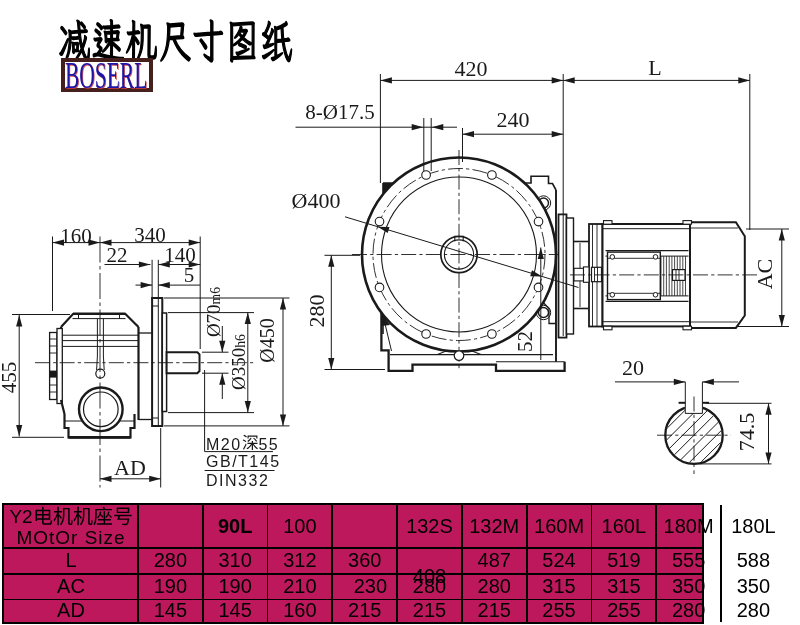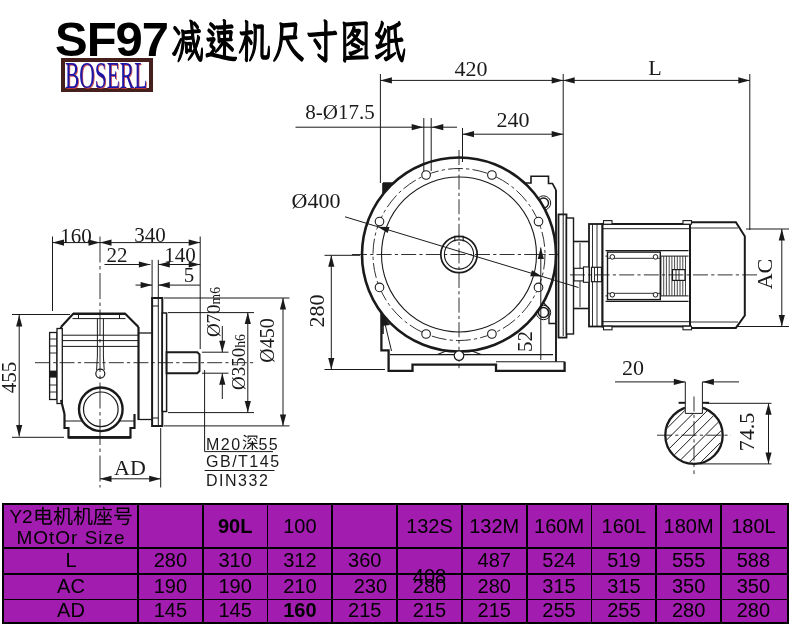--- a/index.html
+++ b/index.html
@@ -17,39 +17,38 @@
                color:#1c16a8; transform:scaleX(0.58); transform-origin:0 60%;
                text-shadow: 1.3px 0.5px 0 rgba(205,60,60,0.85); white-space:nowrap; }
   .drawing { position:absolute; left:0; top:0; width:800px; height:505px; }
   .drawing svg.geom { position:absolute; left:0; top:0; }
   .dlabel { position:absolute; color:#1a1a1a; white-space:nowrap; display:flex;
             align-items:baseline; justify-content:center; }
   .dlabel.serif { font-family:"Liberation Serif", serif; }
   .dlabel.mono { font-family:"Liberation Sans", sans-serif; letter-spacing:1.5px; }
   .dlabel .small { font-size:72%; }
   
-  .dimtable { position:absolute; left:2px; top:503px; width:787px; height:121px;
-              border:2.6px solid #000; box-sizing:border-box; background:#a21caf; }
+  .dimtable { position:absolute; left:2px; top:503px; width:702px; height:121px;
+              border:2.6px solid #000; box-sizing:border-box; background:#be185d; }
   .dimtable .cell { position:absolute; box-sizing:border-box; display:flex;
                     align-items:center; justify-content:center;
                     font-family:"Liberation Sans", sans-serif; font-size:20px; color:#000; }
   .dimtable .vline { position:absolute; top:0; bottom:0; width:1.7px; background:#000; }
   .dimtable .hline { position:absolute; left:0; right:0; height:1.7px; background:#000; }
   .hdrcell { flex-direction:column; justify-content:center; line-height:21px; }
   .hdrcell .l1 { display:inline-flex; align-items:center; font-size:19px; }
   .hdrcell .l2 { font-size:19px; letter-spacing:1px; }
   svg.cjk { display:inline-block; }
 </style>
 </head>
 <body>
 
 <div class="page">
 
   <div class="title">
-    <span class="latin">SF97</span>
     <span class="cjkrun">
         <svg class="cjk" width="33.6" height="46" viewBox="0 0 1000 1000" preserveAspectRatio="none" style="vertical-align: -5.52px;">
           <path transform="translate(0,880) scale(0.97,-1)" d="M952 204Q940 204 935 168Q925 83 913 36Q901 -10 895 -10Q889 -10 852 38Q816 87 772 190Q804 243 841 326Q878 408 878 428Q878 447 838 469Q823 476 818 476Q812 476 812 470V466Q814 462 814 456V440Q814 430 798 378Q782 325 747 257Q717 335 693 496Q688 529 686 540L876 551Q903 553 903 565Q903 579 875 598Q864 606 858 606Q852 606 842 602Q832 599 824 598Q816 598 806 597L680 589Q670 654 661 772Q659 791 631 798Q603 806 589 806Q575 806 575 800Q575 795 584 787Q592 779 596 768Q599 758 602 732Q605 706 610 666Q614 625 619 585L405 572Q353 598 338 598Q324 598 324 590Q324 586 326 581L332 567Q342 540 342 473V404Q342 357 335 283Q321 120 225 -56Q217 -71 217 -80Q217 -89 223 -89Q229 -89 250 -68Q271 -47 298 -6Q324 34 348 92Q373 151 388 229Q404 307 404 479V524L626 537Q642 436 659 354Q676 272 708 190Q641 80 541 -27Q526 -43 526 -50Q526 -58 532 -58Q539 -58 570 -36Q600 -14 644 28Q687 71 732 132Q767 52 797 8Q859 -83 905 -83Q923 -83 936 -68Q950 -53 954 -20Q966 72 966 138Q966 204 952 204ZM787 641Q803 624 813 624Q823 624 834 639Q844 654 844 659Q844 671 786 720Q727 768 714 768Q702 768 694 757Q686 746 686 738Q686 731 695 724Q743 688 787 641ZM446 442 424 445Q418 445 418 441Q418 437 424 421Q435 393 459 393L472 394L614 401Q635 403 635 415Q635 427 620 440Q605 454 598 454Q591 454 583 450Q575 446 563 446L466 443ZM591 325 498 319Q456 331 444 331Q431 331 431 326Q431 321 437 311Q443 301 444 277L450 166V155L447 122Q447 110 462 100Q478 89 488 89Q504 89 504 106V109L503 126L612 132Q623 133 630 135Q638 137 638 146Q638 154 621 178L632 282Q633 287 635 291Q637 295 637 301Q637 307 626 316Q615 326 603 326ZM577 280 571 174 501 171 497 275ZM274 536Q274 545 222 593Q171 641 146 658Q121 675 115 675Q109 675 97 664Q85 652 85 644Q85 637 88 632Q92 628 126 599Q160 570 194 532Q227 494 234 494Q242 494 250 501Q274 520 274 536ZM111 48H115Q127 48 136 58Q144 69 179 124Q214 180 264 280Q313 380 313 397Q313 414 306 414Q293 414 274 384Q174 224 96 126Q80 106 64 98Q49 91 49 84Q49 82 62 68Q75 54 111 48Z" fill="#000" stroke="#000" stroke-width="34"></path>
         </svg>
         <svg class="cjk" width="33.6" height="46" viewBox="0 0 1000 1000" preserveAspectRatio="none" style="vertical-align: -5.52px;">
           <path transform="translate(0,880) scale(0.97,-1)" d="M899 -64H910Q928 -63 936 -57Q945 -51 961 -25Q969 -12 969 -8Q969 0 953 0H945Q937 -1 928 -1Q918 -1 907 -1Q860 -1 797 4Q734 10 664 19Q593 28 523 39Q453 50 392 60Q331 71 287 80Q257 86 226 89Q272 128 290 148Q309 168 309 187Q309 198 304 205Q300 212 282 224Q263 237 220 264Q214 269 214 271Q214 273 216 275Q233 297 251 319Q269 341 294 369Q299 374 304 380Q310 387 310 394Q310 407 296 418Q282 428 271 428Q269 428 266 428Q264 427 261 427L124 415Q119 414 114 414Q108 414 103 414Q86 414 71 417Q70 417 68 418Q67 418 66 418Q59 418 59 411L62 398Q66 386 78 374Q89 361 111 361Q117 361 124 362Q130 362 139 363L224 371Q208 352 194 335Q181 318 170 303Q152 278 152 261Q152 241 179 225Q212 207 238 189Q242 185 242 182Q242 181 240 177Q223 157 200 136Q178 114 149 90Q94 86 70 80Q45 75 40 68Q34 62 34 55L35 45Q36 35 41 25Q46 15 58 15Q61 15 66 16Q70 18 76 19Q106 28 132 32Q158 36 180 36Q207 36 231 32Q255 29 278 24Q322 16 386 4Q450 -7 524 -19Q598 -31 670 -41Q742 -51 802 -58Q863 -64 899 -64ZM573 517 572 408 459 404 450 510ZM767 527 752 416 629 411 630 520ZM241 469Q251 469 258 478Q266 488 270 499Q275 510 275 512Q275 517 272 522Q269 527 256 537Q244 547 216 565Q188 583 138 612Q127 619 119 619Q109 619 97 604Q88 594 88 586Q88 576 106 565Q133 548 160 528Q188 507 219 481Q226 476 231 472Q236 469 241 469ZM288 603Q294 603 303 610Q312 618 318 628Q325 637 325 644Q325 651 312 664Q298 678 278 694Q258 709 236 723Q215 737 198 746Q181 755 175 755Q164 755 154 742Q144 729 144 724Q144 716 160 705Q189 686 216 664Q243 641 269 615Q281 603 288 603ZM629 363 812 371Q820 372 828 374Q835 375 835 381Q835 386 829 394Q823 402 808 415L828 524Q829 529 834 534Q838 539 838 545Q838 553 823 566Q808 579 792 579H785L630 570V636L843 649Q850 650 855 654Q860 657 860 663Q860 673 849 684Q838 694 825 701Q812 708 806 708Q802 708 800 707Q790 703 780 701Q769 699 755 698L630 690V792Q630 806 616 812Q601 817 586 818Q572 819 571 819Q556 819 556 811Q556 807 562 799Q570 789 572 779Q574 769 574 758V687L402 676H391Q370 676 353 680Q350 681 346 681Q340 681 340 675Q340 671 341 668Q346 655 358 638Q370 621 395 621Q402 621 410 622Q419 622 429 623L573 632V567L444 560Q421 566 406 568Q391 571 383 571Q371 571 371 565Q371 559 381 544Q385 538 388 528Q391 517 392 506L403 403Q403 399 404 396Q404 392 404 388Q404 382 404 376Q403 370 402 363V357Q402 344 412 336Q421 328 432 325Q444 322 448 322Q458 322 462 328Q465 334 465 342V346L464 355L539 358Q493 296 442 243Q391 190 341 151Q317 133 317 122Q317 116 326 116Q338 116 363 130Q388 144 419 167Q450 190 480 218Q511 245 536 273Q561 301 574 324L573 307Q572 290 572 276Q572 255 572 230Q572 205 572 188L571 170Q571 152 570 132Q568 111 564 88Q564 86 564 84Q563 82 563 80Q563 68 573 58Q583 48 595 42Q607 37 612 37Q621 37 625 45Q629 53 629 66V278Q680 247 726 216Q771 185 817 149Q831 138 839 138Q847 138 854 146Q862 154 866 164Q871 174 871 179Q871 190 850 204Q819 226 786 247Q753 268 724 286Q695 303 675 314Q655 324 650 324Q639 324 629 307Z" fill="#000" stroke="#000" stroke-width="34"></path>
         </svg>
         <svg class="cjk" width="33.6" height="46" viewBox="0 0 1000 1000" preserveAspectRatio="none" style="vertical-align: -5.52px;">
           <path transform="translate(0,880) scale(0.97,-1)" d="M709 649 703 58Q703 13 722 -6Q741 -26 770 -30Q800 -34 830 -34Q877 -34 904 -27Q931 -20 944 -2Q956 17 960 50Q963 84 963 136Q963 138 962 154Q962 171 961 192Q960 212 956 227Q953 242 947 242Q935 242 931 202Q926 156 919 123Q912 90 904 60Q900 44 886 38Q872 32 828 32Q789 32 778 38Q768 43 768 64L774 648Q774 654 776 660Q778 665 778 671Q778 684 764 696Q749 708 733 708Q730 708 728 708Q725 707 721 707L559 697Q499 720 486 720Q479 720 479 714Q479 712 480 708Q482 703 483 698Q489 683 492 662Q496 641 497 604Q498 566 498 501Q498 420 494 352Q491 285 478 224Q466 162 440 100Q414 37 369 -34Q355 -56 355 -65Q355 -72 361 -72Q366 -72 386 -56Q405 -40 432 -7Q458 26 484 76Q511 127 531 196Q551 266 556 355Q560 411 560 466Q561 521 561 573V641ZM298 511 431 524Q440 525 446 528Q453 532 453 539Q453 548 444 558Q435 568 424 574Q412 581 404 581Q399 581 397 580Q381 575 360 573L298 567L301 763Q301 774 296 781Q292 788 269 795Q259 798 250 800Q242 802 236 802Q224 802 224 794Q224 790 228 783Q241 764 241 741L239 561L127 550Q123 549 119 549Q115 549 110 549Q93 549 78 553Q77 553 76 554Q74 554 73 554Q66 554 66 549L70 536Q75 522 86 508Q97 495 117 495Q123 495 130 496Q138 496 147 497L232 505Q192 393 147 296Q102 198 52 128Q41 111 41 103Q41 96 48 96Q56 96 74 114Q92 132 116 162Q140 193 164 230Q189 267 208 306Q228 344 238 377L236 358Q235 340 235 325Q235 282 234 231Q234 180 234 134Q233 88 232 58V29Q232 14 230 -2Q229 -19 225 -34Q224 -38 224 -45Q224 -65 243 -76Q262 -86 273 -86Q290 -86 290 -62L296 399Q314 380 338 350Q363 319 378 295Q387 281 398 281Q407 281 422 292Q436 304 436 314Q436 321 422 342Q407 362 386 385Q366 408 347 425Q328 442 320 442Q310 442 297 429Z" fill="#000" stroke="#000" stroke-width="34"></path>
         </svg>
@@ -524,21 +523,21 @@
       <div class="cell" style="left: 326px; top: 68.8px; width: 64.78px; height: 25.8px; padding-left: 16px;">230</div>
       <div class="cell" style="left: 393.12px; top: 68.8px; width: 64.78px; height: 25.8px;">280</div>
       <div class="cell" style="left: 457.9px; top: 68.8px; width: 64.78px; height: 25.8px;">280</div>
       <div class="cell" style="left: 522.68px; top: 68.8px; width: 64.78px; height: 25.8px;">315</div>
       <div class="cell" style="left: 587.46px; top: 68.8px; width: 64.78px; height: 25.8px;">315</div>
       <div class="cell" style="left: 652.24px; top: 68.8px; width: 64.78px; height: 25.8px;">350</div>
       <div class="cell" style="left: 717.02px; top: 68.8px; width: 64.78px; height: 25.8px;">350</div>
       <div class="cell" style="left: 0px; top: 94.6px; width: 134px; height: 21.2px;">AD</div>
       <div class="cell" style="left: 134px; top: 94.6px; width: 64.78px; height: 21.2px;">145</div>
       <div class="cell" style="left: 198.78px; top: 94.6px; width: 64.78px; height: 21.2px;">145</div>
-      <div class="cell" style="left: 263.56px; top: 94.6px; width: 64.78px; height: 21.2px; font-weight: bold;">160</div>
+      <div class="cell" style="left: 263.56px; top: 94.6px; width: 64.78px; height: 21.2px;">160</div>
       <div class="cell" style="left: 328.34px; top: 94.6px; width: 64.78px; height: 21.2px;">215</div>
       <div class="cell" style="left: 393.12px; top: 94.6px; width: 64.78px; height: 21.2px;">215</div>
       <div class="cell" style="left: 457.9px; top: 94.6px; width: 64.78px; height: 21.2px;">215</div>
       <div class="cell" style="left: 522.68px; top: 94.6px; width: 64.78px; height: 21.2px;">255</div>
       <div class="cell" style="left: 587.46px; top: 94.6px; width: 64.78px; height: 21.2px;">255</div>
       <div class="cell" style="left: 652.24px; top: 94.6px; width: 64.78px; height: 21.2px;">280</div>
       <div class="cell" style="left: 717.02px; top: 94.6px; width: 64.78px; height: 21.2px;">280</div>
     </div>
 
 </div>

